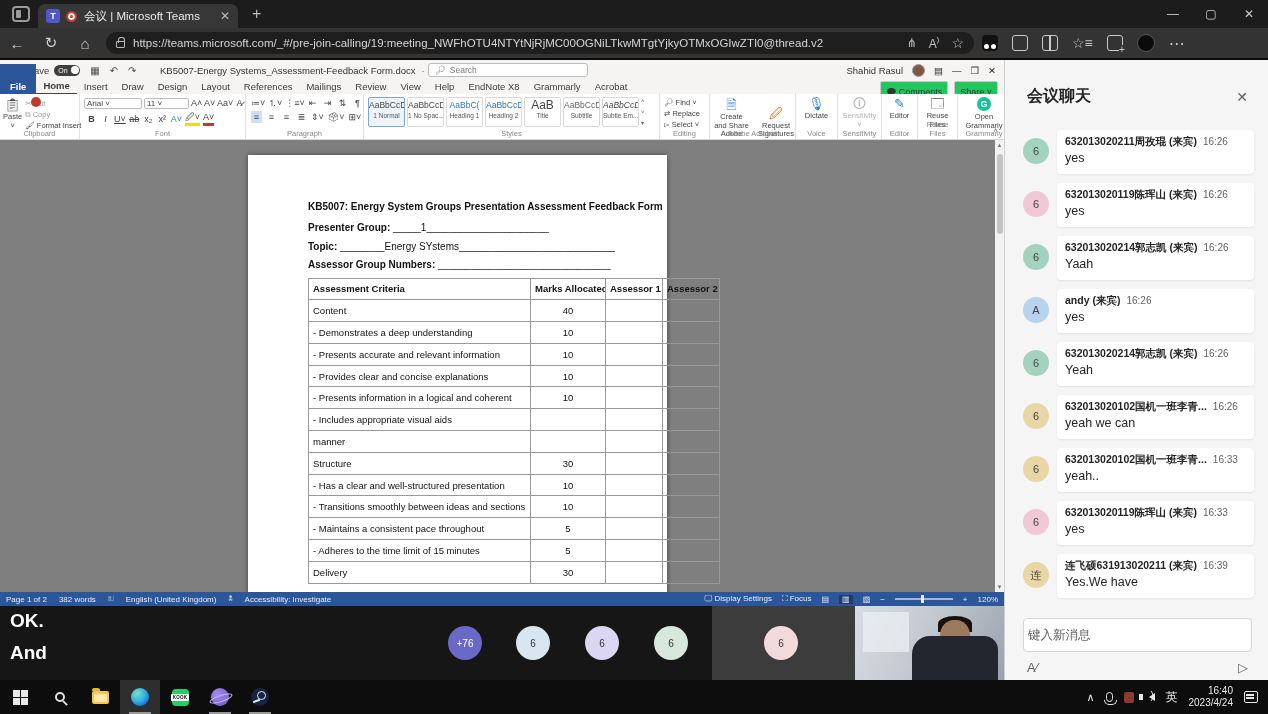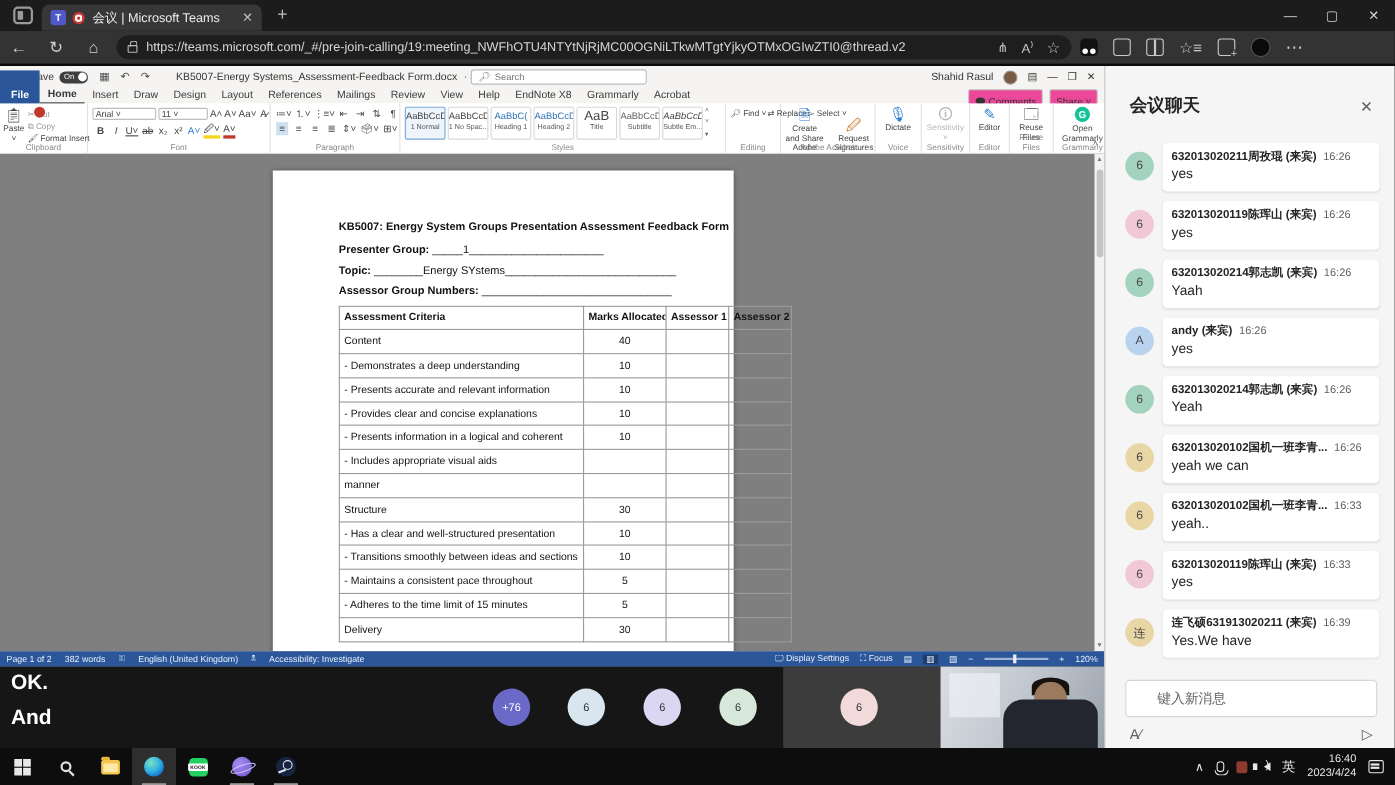--- a/index.html
+++ b/index.html
@@ -47,21 +47,21 @@
   .wt-ic{margin:0 5px;color:#4a4a4a;font-size:10px}
   #wt-center{position:absolute;left:160px;top:0;height:20px;display:flex;align-items:center;font-size:9.5px;color:#333}
   #wsearch{position:absolute;left:428px;top:3px;width:160px;height:14px;border:1px solid #bdbdbd;border-radius:3px;background:#fff;font-size:8.5px;color:#777;display:flex;align-items:center;padding-left:6px;gap:4px}
   #wt-right{position:absolute;right:0;top:0;height:20px;display:flex;align-items:center;gap:9px;font-size:9.5px;color:#333;padding-right:8px}
   .w-avatar{width:13px;height:13px;border-radius:50%;background:#7a5a42;border:1px solid #999}
   #wtabs{position:absolute;top:20px;left:0;width:100%;height:14px;background:#f5f4f3;display:flex;align-items:center;font-size:9.5px;color:#3b3b3b}
   #wtabs .wtab{padding:0 7px;line-height:14px}
   #wtabs .wtab:nth-child(1){background:#2b579a;color:#fff;font-weight:bold;padding:16px 10px}
   #wtabs .wtab:nth-child(2){font-weight:bold;border-bottom:2px solid #444}
   #wtabs-right{position:absolute;right:6px;top:21px;display:flex;gap:6px;font-size:9px;color:#333}
-  #wtabs-right .pillbtn{border:1px solid #c8c8c8;border-radius:2px;padding:4px 5px;line-height:12px;background:#ec4899}
+  #wtabs-right .pillbtn{border:1px solid #c8c8c8;border-radius:2px;padding:4px 5px;line-height:12px;background:#22c55e}
   #ribbon{position:absolute;top:34px;left:0;width:100%;height:46px;background:#fff;border-bottom:1px solid #d8d8d8;display:flex;font-size:8px;color:#444}
   .rgroup{border-right:1px solid #e2e2e2;position:relative;height:100%;flex:0 0 auto}
   .glabel{position:absolute;bottom:1px;width:100%;text-align:center;color:#8a8a8a;font-size:7.5px}
   .bigbtn{display:inline-flex;flex-direction:column;align-items:center;justify-content:center;font-size:7.5px;color:#444;text-align:center;line-height:1.15;padding:2px 3px}
   .bigic{font-size:13px;line-height:1;margin-bottom:2px}
   .mini{font-size:7.5px;line-height:10px;white-space:nowrap}
   .fontbox{border:1px solid #bdbdbd;font-size:8px;padding:0 2px;border-radius:2px;background:#fff;height:11px;line-height:10px}
   .fmtic{display:inline-block;min-width:11px;text-align:center;font-size:9px;line-height:12px}
   .sgal{display:flex;gap:2px;padding:3px 2px 0 4px}
   .sitem{width:37px;height:30px;border:1px solid #d8d8d8;border-radius:2px;text-align:center;overflow:hidden}
@@ -107,21 +107,21 @@
   #chat-title{font-size:16px;font-weight:bold;color:#242424}
   #chat-close{margin-left:auto;color:#616161;font-size:14px}
   #msgs{position:absolute;top:70px;left:0;width:100%;display:flex;flex-direction:column;gap:9px;padding:0 14px 0 18px}
   .msg{display:flex;align-items:flex-start;gap:8px}
   .mav{width:26px;height:26px;border-radius:50%;flex:0 0 26px;display:flex;align-items:center;justify-content:center;font-size:11px;color:#444;margin-top:8px}
   .mcard{background:#fff;border-radius:4px;box-shadow:0 1px 2px rgba(0,0,0,.08);padding:5px 8px;flex:1;min-height:44px}
   .mhead{display:flex;align-items:baseline;gap:6px;white-space:nowrap;overflow:hidden}
   .mname{font-size:10.5px;font-weight:bold;color:#242424;max-width:150px;overflow:hidden;text-overflow:ellipsis}
   .mtime{font-size:10px;color:#616161}
   .mtext{font-size:12.5px;color:#242424;margin-top:2px}
-  #chat-input{position:absolute;left:18px;right:16px;top:558px;height:34px;background:#fff;border:1px solid #d6d6d6;border-radius:4px;font-size:12.5px;color:#616161;display:flex;align-items:center;padding:0 28px}
+  #chat-input{position:absolute;left:18px;right:16px;top:558px;height:34px;background:#fff;border:1px solid #d6d6d6;border-radius:4px;font-size:12.5px;color:#616161;display:flex;align-items:center;padding:0 4px}
   #chat-tools{position:absolute;left:22px;right:20px;top:600px;display:flex;color:#616161;font-size:13px}
   #send-ic{margin-left:auto}
 
   
   #taskbar{top:680px;left:0;width:1268px;height:34px;background:#0d0d0d;display:flex;align-items:center;color:#e8e8e8}
   .tb-btn{width:40px;height:34px;display:flex;align-items:center;justify-content:center;position:relative}
   .tb-btn.active{background:#2e2e2e}
   .tb-btn.running:after{content:"";position:absolute;bottom:0;left:9px;right:9px;height:2.5px;background:#9a9a9a}
   .winlogo{width:15px;height:15px;display:grid;grid-template-columns:7px 7px;grid-template-rows:7px 7px;gap:1px}
   .winlogo i{background:#e8e8e8}
@@ -337,21 +337,21 @@
         <span style="display:flex;flex-direction:column;font-size:6px;color:#666;justify-content:space-between;padding:1px 0">
           <span>˄</span>
             <span>˅</span>
             <span>▾</span>
         </span>
       </div>
       <div class="glabel">Styles</div>
     </div>
 
     <div class="rgroup" style="width:50px">
-      <div style="display:flex;flex-direction:row;gap:1px;padding:4px 0 0 4px">
+      <div style="display:flex;flex-direction:column;gap:1px;padding:4px 0 0 4px">
         <span class="mini">🔎︎ <span>Find  ˅</span></span>
         <span class="mini">⇄ <span>Replace</span></span>
         <span class="mini">▻ <span>Select ˅</span></span>
       </div>
       <div class="glabel">Editing</div>
     </div>
 
     <div class="rgroup" style="width:86px">
       <div style="display:flex;justify-content:center;gap:4px;padding-top:2px">
         <span class="bigbtn" style="width:44px">

